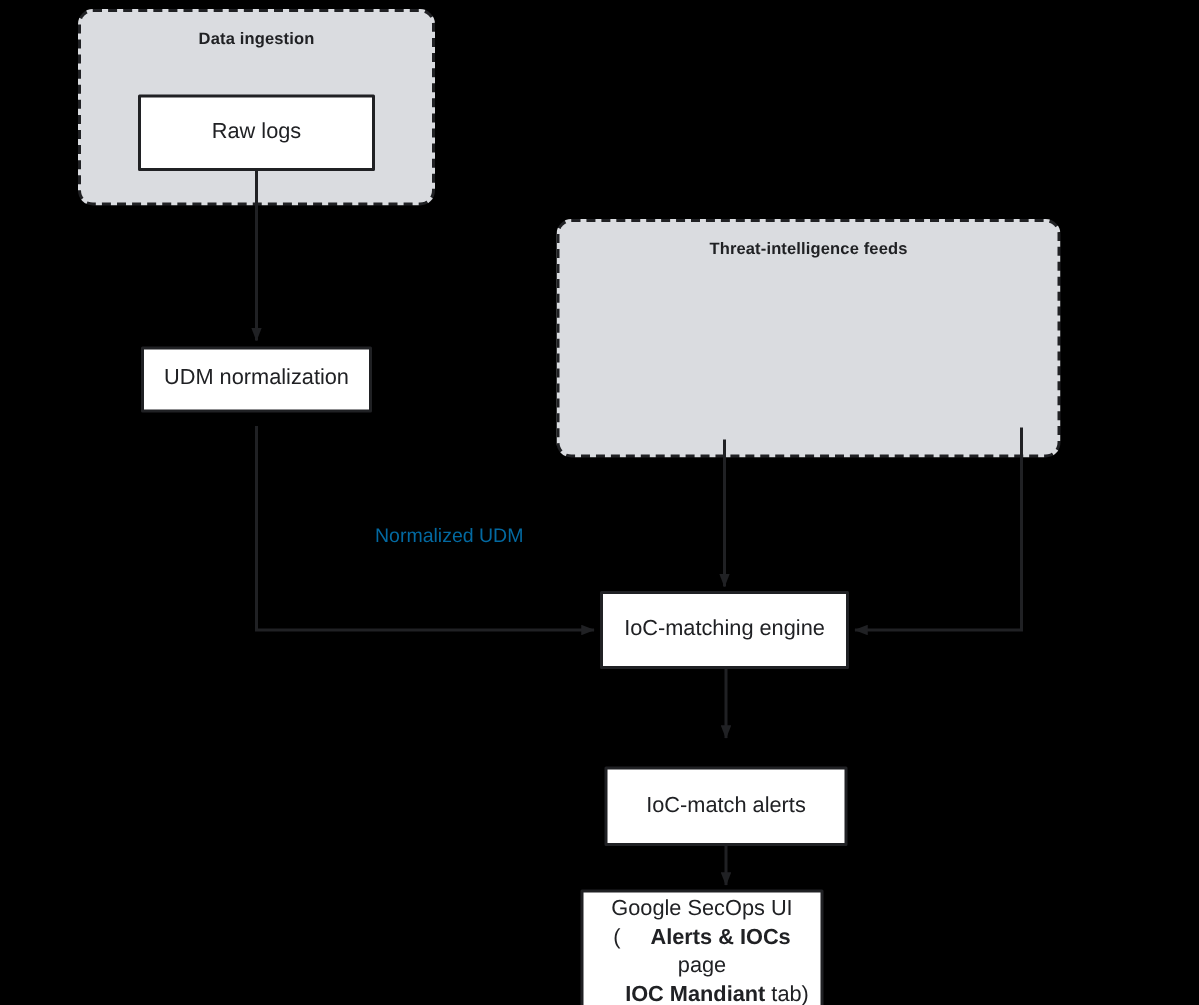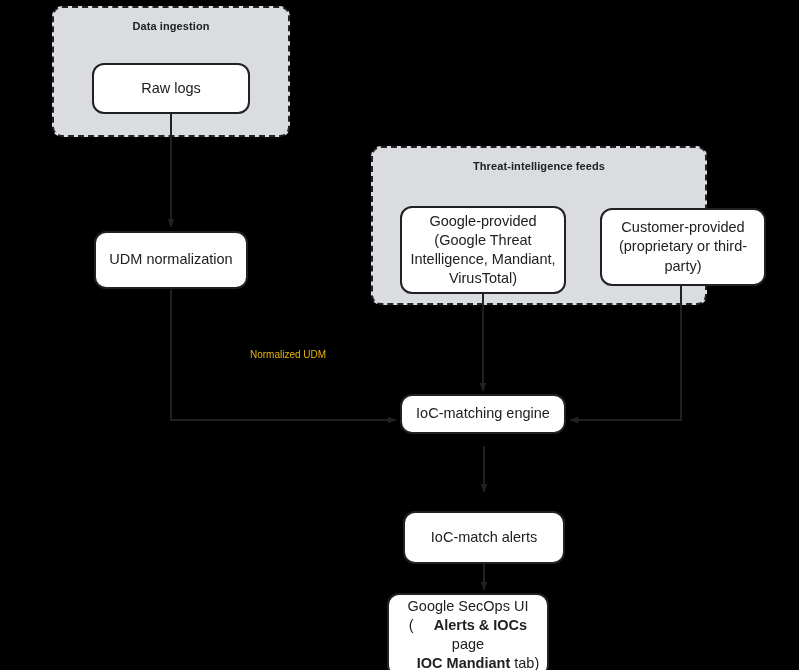--- a/index.html
+++ b/index.html
@@ -29,43 +29,43 @@
     text-align: center;
     font-size: 11px;
     font-weight: bold;
     color: #202124;
     letter-spacing: 0.1px;
   }
   .node {
     position: absolute;
     background: #ffffff;
     border: 2.5px solid #202124;
-    border-radius: 12px;
+    border-radius: 1px;
     box-sizing: border-box;
     display: flex;
     align-items: center;
     justify-content: center;
     text-align: center;
     color: #202124;
     font-size: 14.5px;
     line-height: 1.32;
     padding: 2px 6px;
   }
   .node-label {
     display: block;
     width: 100%;
   }
   .node-label b {
     font-weight: bold;
     margin-left: 20px;
   }
   .edge-label {
     position: absolute;
-    font-size: 10px;
-    color: #eab308;
+    font-size: 13px;
+    color: #0369a1;
     white-space: nowrap;
   }
   svg.edges {
     position: absolute;
     left: 0;
     top: 0;
     width: 799px;
     height: 670px;
     overflow: visible;
   }
@@ -107,42 +107,27 @@
 
     <path d="M 484 548 L 484 590" marker-end="url(#arrowhead)"></path>
   </svg>
 
   <div class="edge-label" style="left:250px; top:349px;">Normalized UDM</div>
 
   <div class="node" style="left:92px; top:63px; width:158px; height:51px;">
     <span class="node-label">Raw logs</span>
   </div>
 
-  <div class="node" style="left:94px; top:231px; width:154px; height:58px;">
+  <div class="node" style="left:94px; top:231px; width:154px; height:44px;">
     <span class="node-label">UDM normalization</span>
   </div>
 
-  <div class="node" style="left:400px; top:206px; width:166px; height:88px;">
-    <span class="node-label">
-      <span>Google-provided</span><br>
-      <span>(Google Threat</span><br>
-      <span>Intelligence, Mandiant,</span><br>
-      <span>VirusTotal)</span>
-    </span>
-  </div>
 
-  <div class="node" style="left:600px; top:208px; width:166px; height:78px;">
-    <span class="node-label">
-      <span>Customer-provided</span><br>
-      <span>(proprietary or third-</span><br>
-      <span>party)</span>
-    </span>
-  </div>
 
-  <div class="node" style="left:400px; top:394px; width:166px; height:40px;">
+  <div class="node" style="left:400px; top:394px; width:166px; height:52px;">
     <span class="node-label">IoC-matching engine</span>
   </div>
 
   <div class="node" style="left:403px; top:511px; width:162px; height:53px;">
     <span class="node-label">IoC-match alerts</span>
   </div>
 
   <div class="node" style="left:387px; top:593px; width:162px; height:84px;">
     <span class="node-label">
       <span>Google SecOps UI</span><br>

